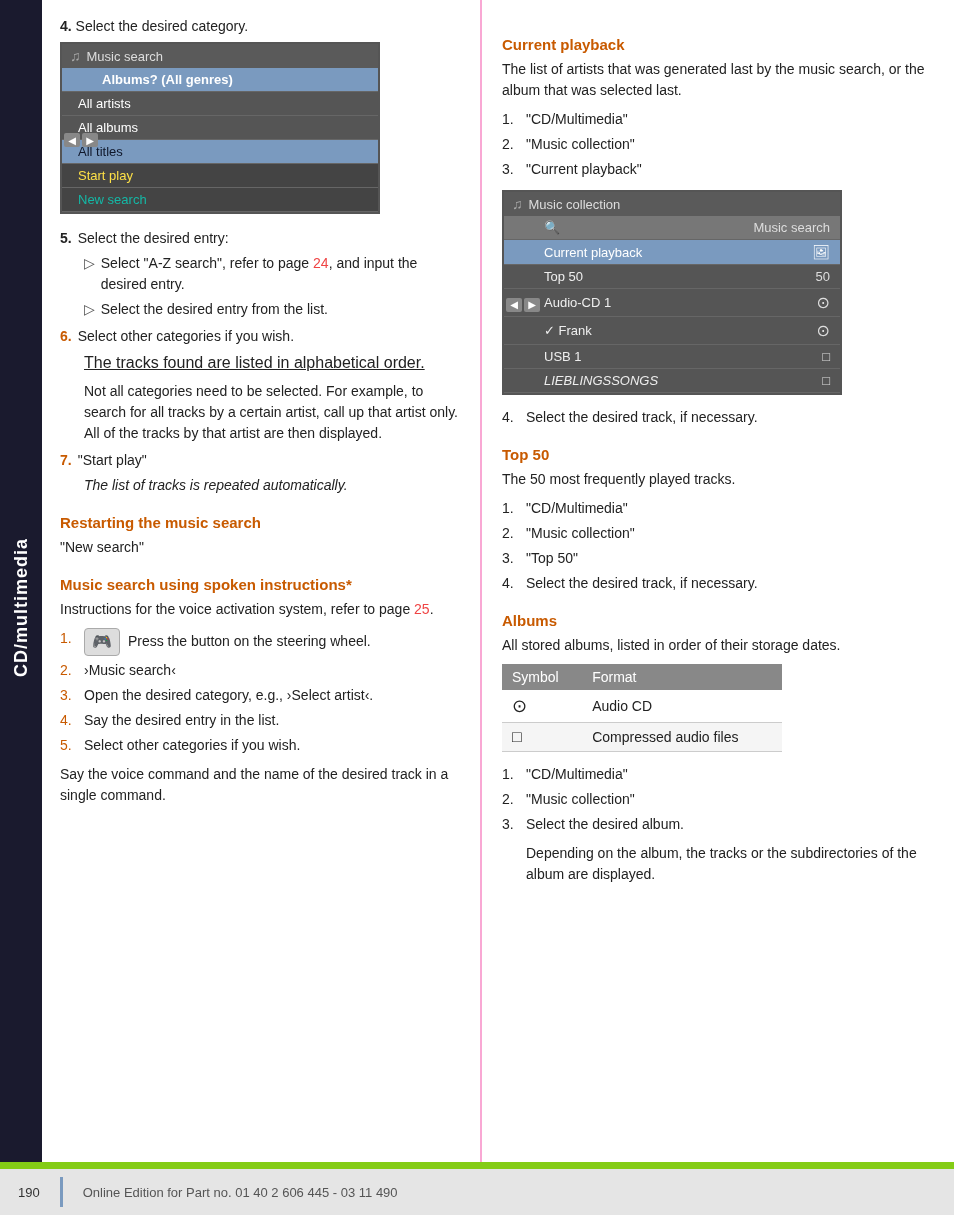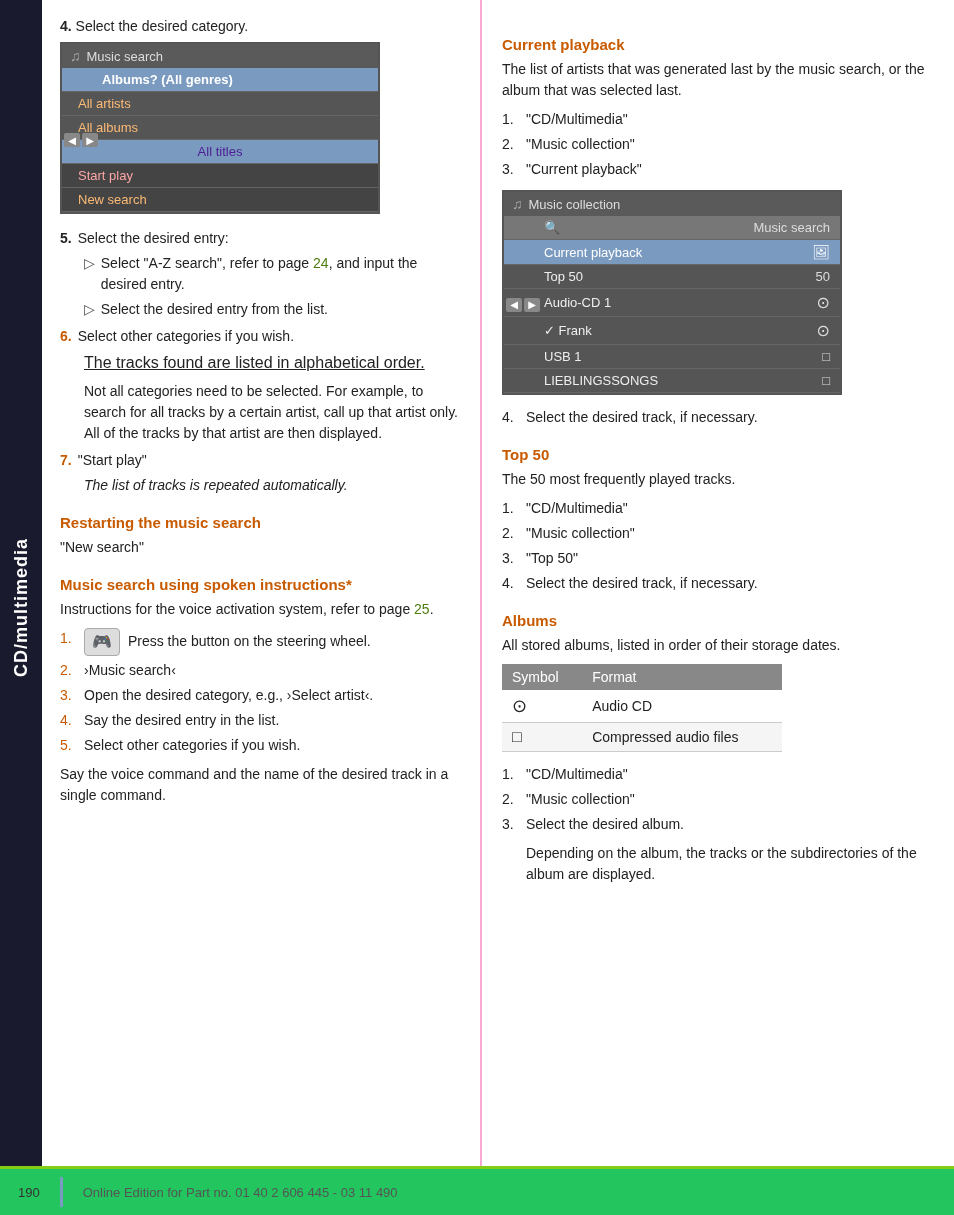--- a/index.html
+++ b/index.html
@@ -95,31 +95,30 @@
       gap: 6px;
     }
 
     .ui-box-title-icon {
       font-size: 14px;
       color: #aaa;
     }
 
     .ui-menu-item {
       background: #555;
-      color: #fdba74;
+      color: #ffffff;
       font-size: 13px;
       padding: 4px 16px;
       border-bottom: 1px solid #666;
       cursor: default;
     }
 
     .ui-menu-item.highlighted {
       background: #7a9abf;
-      color: #4c1d95;
-      text-align: center;
+      color: #0f172a;
     }
 
     .ui-menu-item.genre-item {
       background: #7a9abf;
       color: #fff;
       font-weight: bold;
     }
 
     .nav-arrow-row {
       display: flex;
@@ -191,21 +190,21 @@
       margin-bottom: 4px;
       font-size: 14px;
       line-height: 1.5;
     }
 
     .sub-arrow {
       color: #555;
     }
 
     .link-orange {
-      color: #4d7c0f;
+      color: #ef4444;
       text-decoration: none;
     }
 
     
     .steering-icon-box {
       display: inline-flex;
       align-items: center;
       justify-content: center;
       background: #ddd;
       border: 1px solid #aaa;
@@ -283,28 +282,28 @@
     .albums-table tbody td {
       padding: 5px 10px;
     }
 
     
     .footer {
       position: absolute;
       bottom: 0;
       left: 0;
       right: 0;
-      border-top: 3px solid #84cc16;
+      border-top: 7px solid #84cc16;
       padding: 8px 18px;
       display: flex;
       align-items: center;
       gap: 20px;
       font-size: 13px;
       color: #555;
-      background: #22c55e;
+      background: #e5e5e5;
     }
 
     .footer-page {
       font-size: 13px;
       color: #333;
     }
 
     .inline-li {
       display: flex;
       align-items: flex-start;
@@ -346,22 +345,22 @@
           <div style="position:absolute; left:2px; top:50%; transform:translateY(-50%); z-index:2; display:flex; flex-direction:column; gap:2px;">
             <div class="nav-arrow-row">
               <div class="nav-arrow">◀</div>
               <div class="nav-arrow">▶</div>
             </div>
           </div>
           <div class="ui-menu-item genre-item" style="padding-left:40px;">Albums? (All genres)</div>
           <div class="ui-menu-item" style="padding-left:16px;">All artists</div>
           <div class="ui-menu-item" style="padding-left:16px;">All albums</div>
           <div class="ui-menu-item highlighted" style="padding-left:16px;">All titles</div>
-          <div class="ui-menu-item" style="padding-left:16px; background:#444; color:#fca5a5;">Start play</div>
-          <div class="ui-menu-item" style="padding-left:16px; background:#444; color:#fdba74;">New search</div>
+          <div class="ui-menu-item" style="padding-left:16px; background:#444; color:#fde047;">Start play</div>
+          <div class="ui-menu-item" style="padding-left:16px; background:#444; color:#14b8a6;">New search</div>
         </div>
       </div>
 
       <div style="margin-bottom:6px;">
         <div class="inline-li">
           <span class="step-num">5.</span>
           <span>Select the desired entry:</span>
         </div>
         <ul class="sub-list">
           <li>
@@ -487,21 +486,21 @@
           <div class="mc-item" style="padding-left:40px;">
             <span>✓ Frank</span>
             <span class="mc-item-val" style="font-size:16px;">⊙</span>
           </div>
 
           <div class="mc-item" style="padding-left:40px;">
             <span>USB 1</span>
             <span class="mc-item-val">□</span>
           </div>
 
-          <div class="mc-item" style="padding-left:40px;">
+          <div class="mc-item" style="padding-left:40px;font-style:italic;">
             <span>LIEBLINGSSONGS</span>
             <span class="mc-item-val">□</span>
           </div>
         </div>
       </div>
 
       <div class="inline-li" style="margin-bottom:14px;">
         <span class="li-num">4.</span>
         <span>Select the desired track, if necessary.</span>
       </div>

